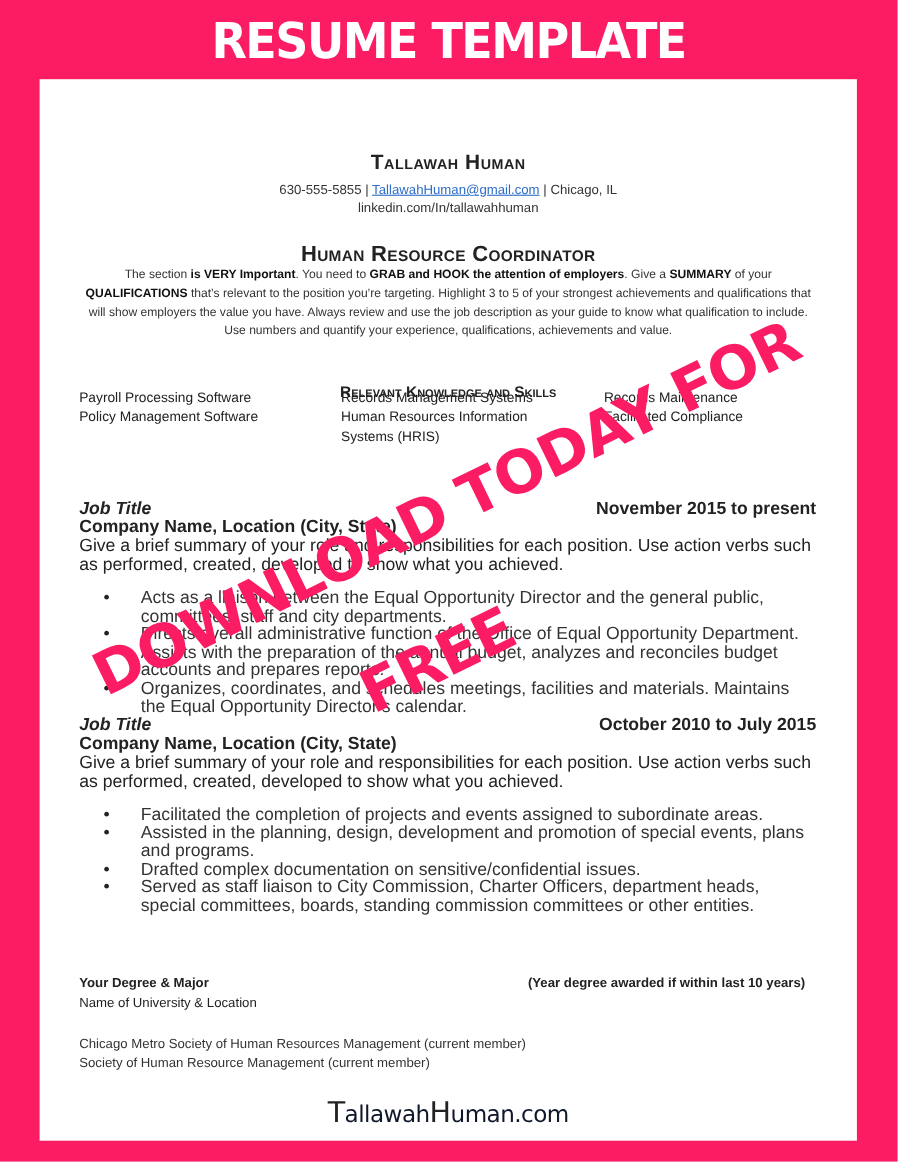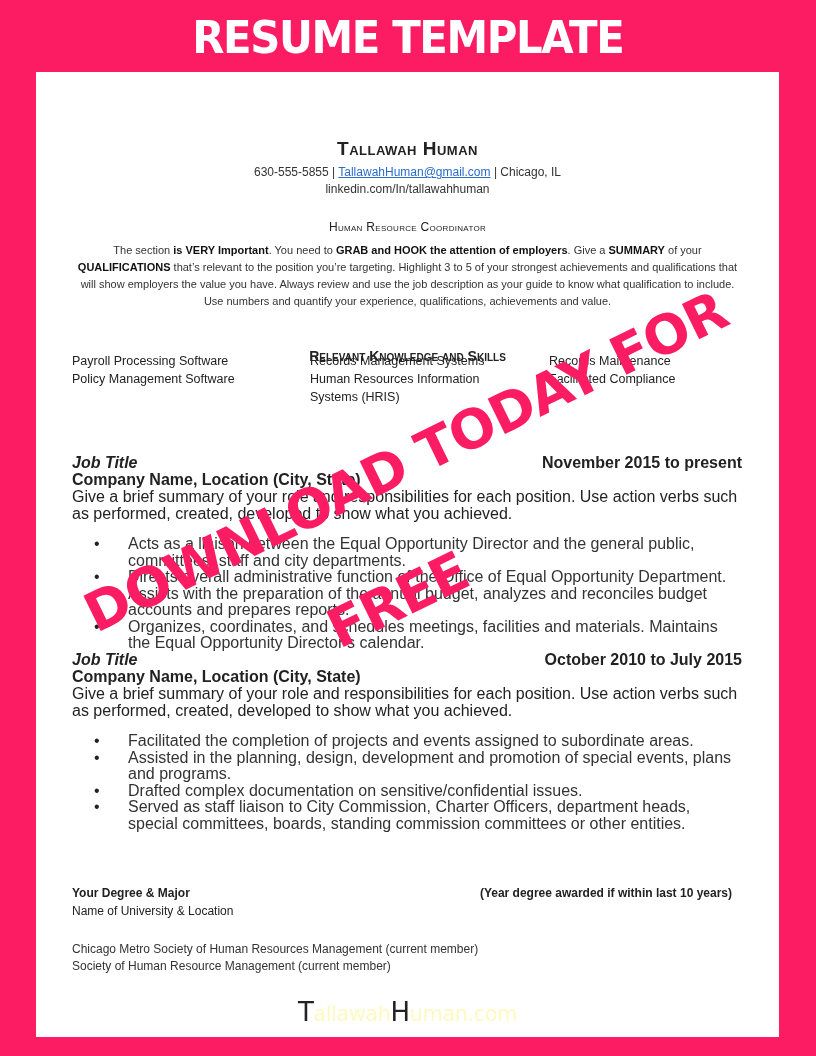--- a/index.html
+++ b/index.html
@@ -5,21 +5,21 @@
   html, body { margin:0; padding:0; }
   body { width:816px; height:1056px; background:#fc1c64; position:relative; overflow:hidden; font-family:"Liberation Sans", sans-serif; }
   .banner { position:absolute; left:0; top:0; width:816px; height:72px; text-align:center; }
   .banner-title { display:inline-block; margin-top:14px; color:#fff; font-family:"DejaVu Sans", sans-serif; font-weight:bold; font-size:45px; letter-spacing:-1.5px; line-height:48px; transform:scaleX(0.93); }
   .page { position:absolute; left:36px; top:72px; width:743px; height:965px; background:#fff; }
   .doc { position:absolute; left:36px; top:72px; width:743px; height:965px; color:#222; font-family:"Liberation Sans", sans-serif; }
   .center { text-align:center;margin-top:16px; }
   .name { position:absolute; top:50px; width:100%; font-size:19px; font-weight:bold; letter-spacing:0.5px; font-variant:small-caps; color:#222; }
   .contact { position:absolute; top:76px; width:100%; font-size:12px; color:#333; line-height:17px; }
   .contact a { color:#2a6cc9; text-decoration:underline; }
-  .role { position:absolute; top:132px; width:100%; font-size:12px; font-weight:normal; font-variant:small-caps; letter-spacing:0.3px; color:#222; }
+  .role { position:absolute; top:132px; width:100%; font-size:20px; font-weight:bold; font-variant:small-caps; letter-spacing:0.3px; color:#222; }
   .summary { position:absolute; top:170px; left:40px; width:663px; font-size:11px; line-height:17px; text-align:center; color:#333; }
   .summary b { color:#111; }
   .skills-head { position:absolute; top:260px; width:100%; font-size:14px; font-weight:bold; font-variant:small-caps; color:#222; }
   .skills { position:absolute; top:280px; left:36px; width:670px; font-size:12.5px; line-height:18px; color:#222; }
   .skill-col { position:absolute; top:0; }
   .sec-head { position:absolute; left:36px; font-size:13px; font-weight:bold; color:#ffffff; }
   .sec-head.sc { font-variant:small-caps; font-size:15px; }
   .job { position:absolute; left:36px; width:670px; font-size:16px; color:#222; }
   .job-line { position:relative; height:17px; }
   .job-title { font-style:italic; font-weight:bold; }
@@ -27,21 +27,21 @@
   .company { font-weight:bold; line-height:17px; }
   .desc { line-height:17px; color:#222; }
   ul.bullets { list-style:none; margin:14px 0 0 0; padding:0; }
   ul.bullets li { position:relative; padding-left:56px; line-height:16.5px; color:#333; }
   ul.bullets li::before { content:"\2022"; position:absolute; left:22px; top:0; color:#222; }
   .edu { position:absolute; left:36px; width:660px; font-size:12px; color:#222; line-height:18px;margin-top:14px; }
   .edu-right { position:absolute; right:0; top:0; font-weight:bold; }
   .aff { position:absolute; left:36px; font-size:12px; line-height:17px; color:#333; }
   .brand { position:absolute; top:925px; width:100%; text-align:center; font-size:26px; font-family:"DejaVu Sans", sans-serif; letter-spacing:-0.5px; }
   .brand .dark { color:#222; }
-  .brand .pink { color:#fef9c3; font-size:21px; }
+  .brand .pink { color:#0f172a; font-size:21px; }
   .watermark { position:absolute; left:0; top:0; width:816px; height:1056px; pointer-events:none; }
   .wm { position:absolute; color:#fc1c64; font-family:"DejaVu Sans", sans-serif; font-weight:bold; white-space:nowrap; transform-origin:left bottom; }
   .wm1 { left:102px; top:582px; font-size:54px; transform:rotate(-26deg); letter-spacing:-1px; }
   .wm2 { left:345px; top:598px; font-size:54px; transform:rotate(-26deg); letter-spacing:-1px; }
 </style>
 </head>
 <body>
 
 <div class="banner">
   <span class="banner-title">RESUME TEMPLATE</span>

